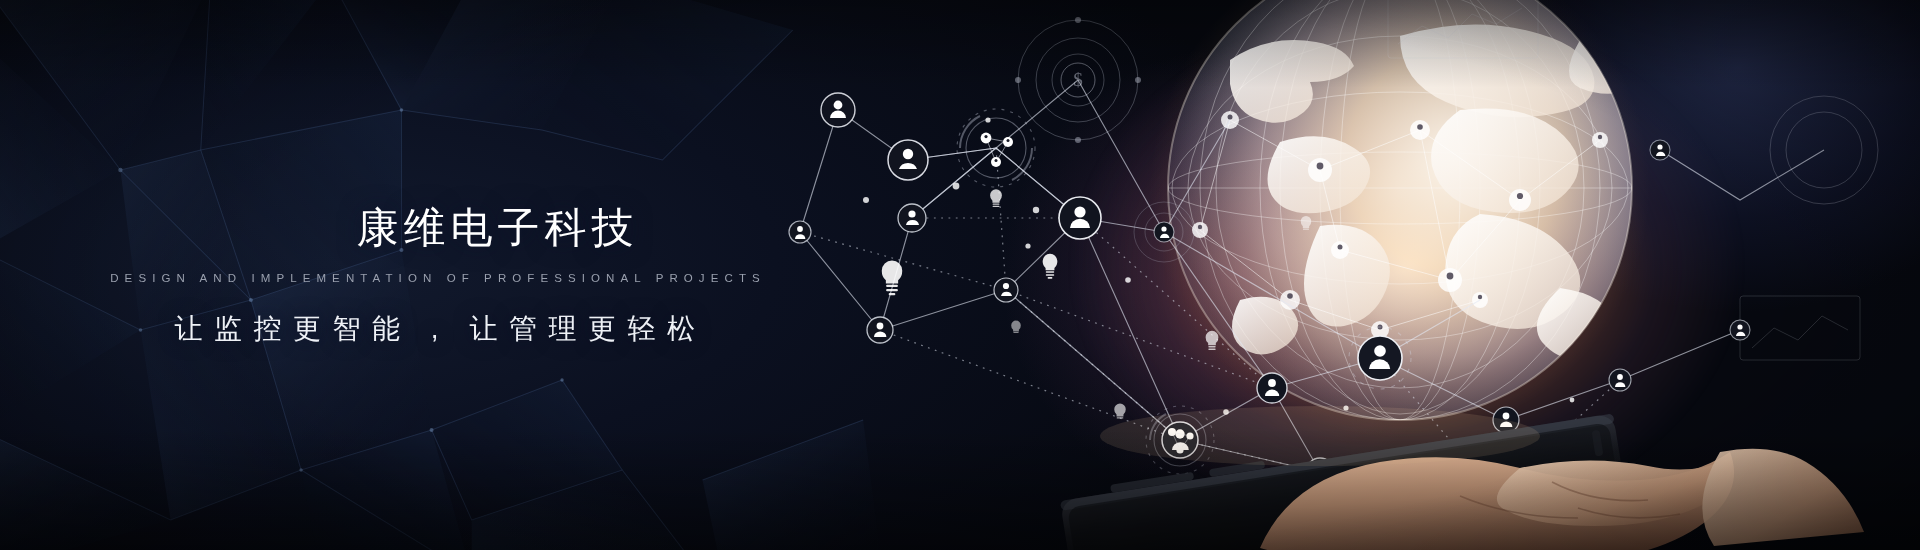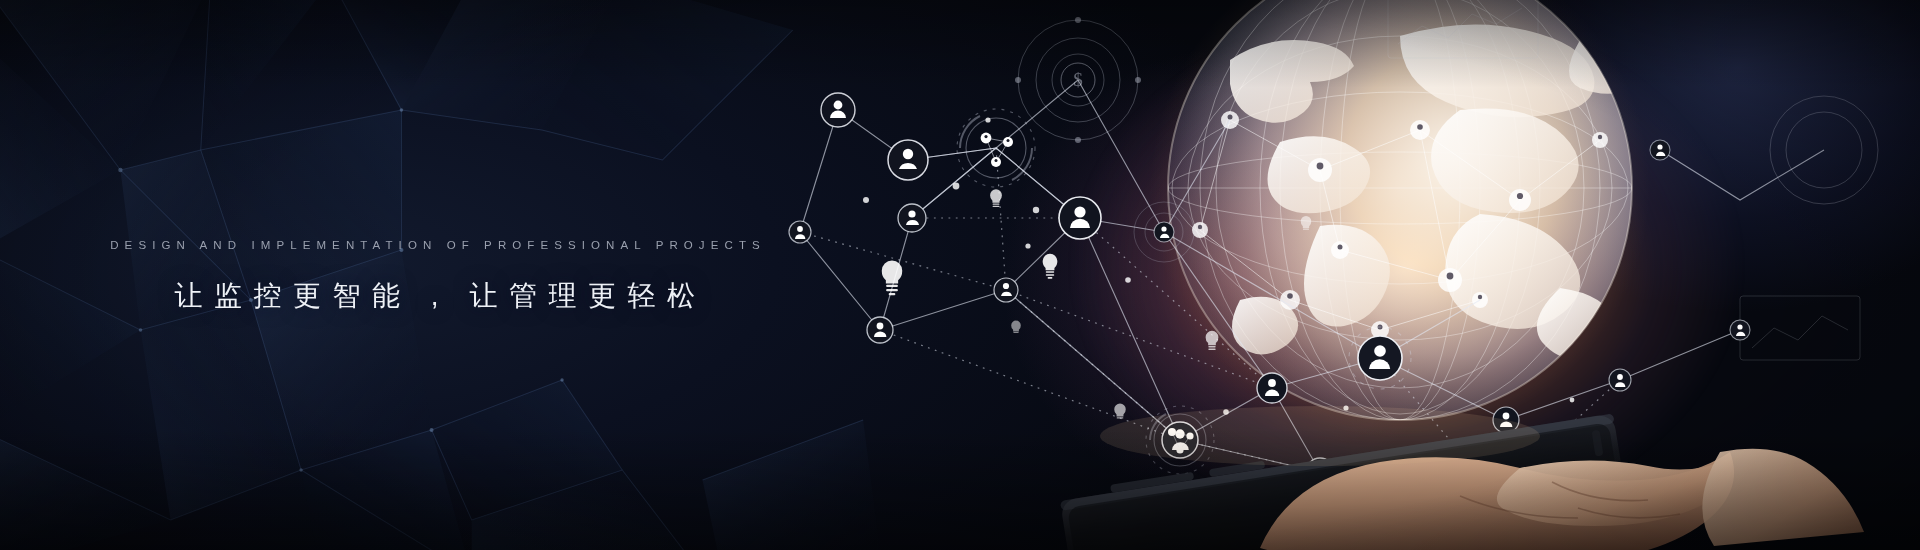--- a/index.html
+++ b/index.html
@@ -533,17 +533,18 @@
       </g>
 
       <ellipse cx="560" cy="436" rx="220" ry="30" fill="#ffd9a8" opacity=".12"></ellipse>
 
     </g>
   </svg>
 
   <div class="vign"></div>
 
   <div class="copy">
+    <div class="t-title">康维电子科技</div>
     <div class="t-en">DESIGN AND IMPLEMENTATION OF PROFESSIONAL PROJECTS</div>
     <div class="t-tag">让监控更智能 , 让管理更轻松</div>
   </div>
 
 </div>
 
 </body></html>

